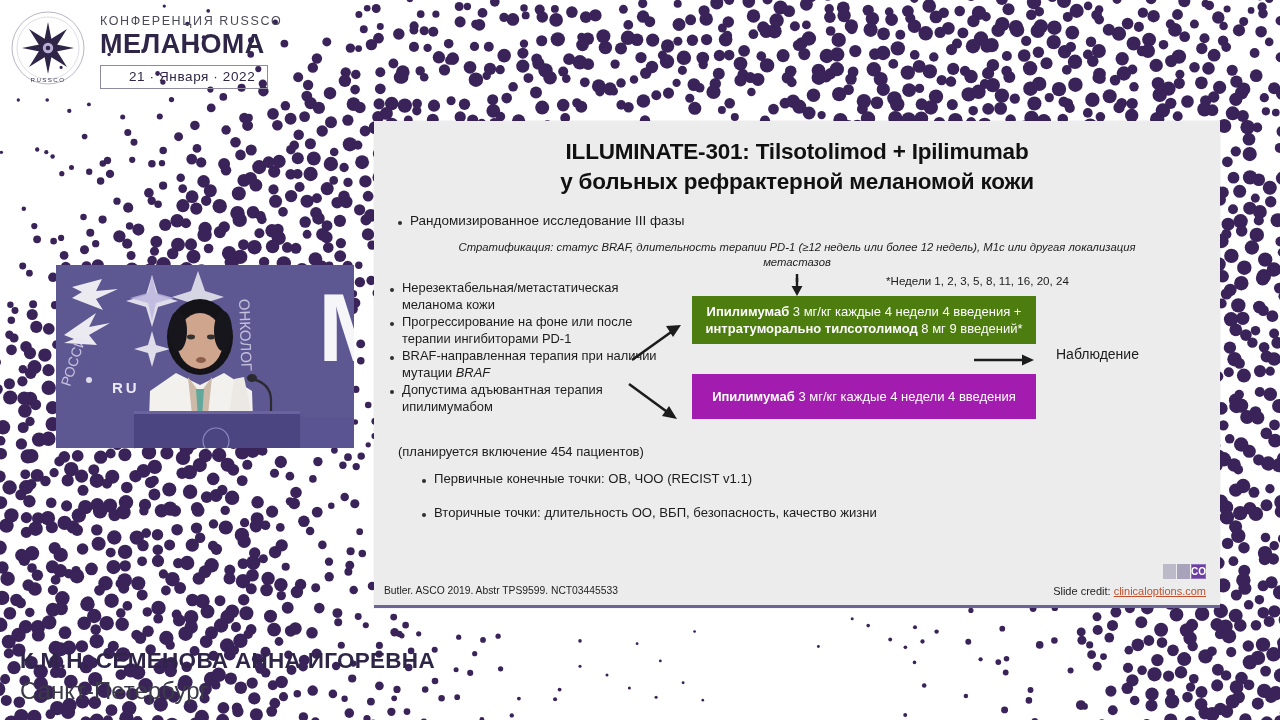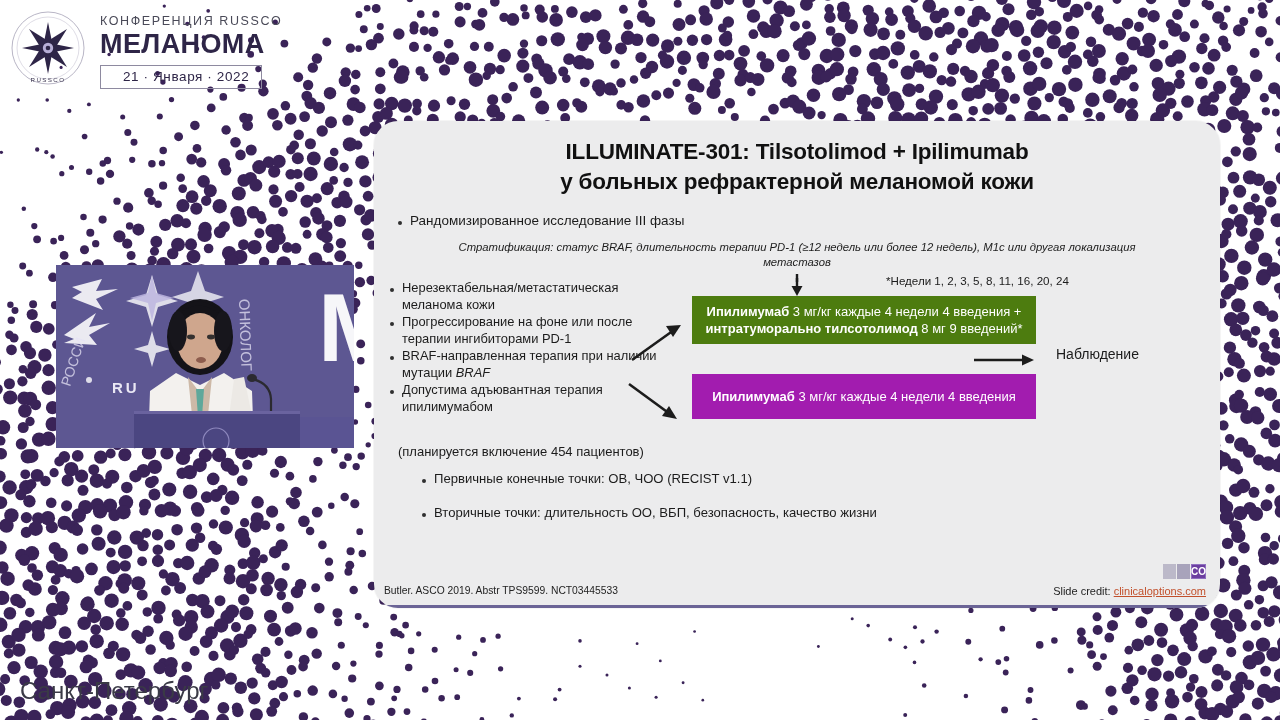--- a/index.html
+++ b/index.html
@@ -46,21 +46,21 @@
     font-size: 27px;
     font-weight: 700;
     letter-spacing: 0.4px;
     color: #2e2547;
     line-height: 1.05;
     margin-bottom: 6px;
   }
   .brand-date {
     display: inline-block;
     border: 1px solid #8e8aa0;
-    padding: 3px 12px 4px 22px;
+    padding: 3px 12px 4px 28px;
     font-size: 13.5px;
     color: #2e2547;
     letter-spacing: 0.6px;
     line-height: 1.15;
   }
 
   
   #video-tile {
     position: absolute;
     left: 56px; top: 265px;
@@ -73,21 +73,20 @@
 
   
   #slide {
     position: absolute;
     left: 374px; top: 121px;
     width: 846px; height: 487px;
     background: #ececed;
     z-index: 4;
     overflow: hidden;
     box-shadow: 0 0 0 1px rgba(0,0,0,0.04);
-    border-radius: 24px;
   }
   #slide-title {
     margin: 16px 26px 0 26px;
     text-align: center;
     font-size: 22.5px;
     font-weight: 700;
     color: #111111;
     line-height: 1.33;
     letter-spacing: -0.2px;
   }
@@ -2852,16 +2851,17 @@
         <span class="cco-seg c2"></span>
         <span class="cco-seg c3">CO</span>
       </div>
       <div id="credit">
         <span>Slide credit: </span><span class="link">clinicaloptions.com</span>
       </div>
     </div>
   </div>
 
   <div id="speaker">
+    <div id="speaker-name">К.М.Н. СЕМЕНОВА АННА ИГОРЕВНА</div>
     <div id="speaker-city">Санкт-Петербург</div>
   </div>
 
 </div>
 
 </body></html>

